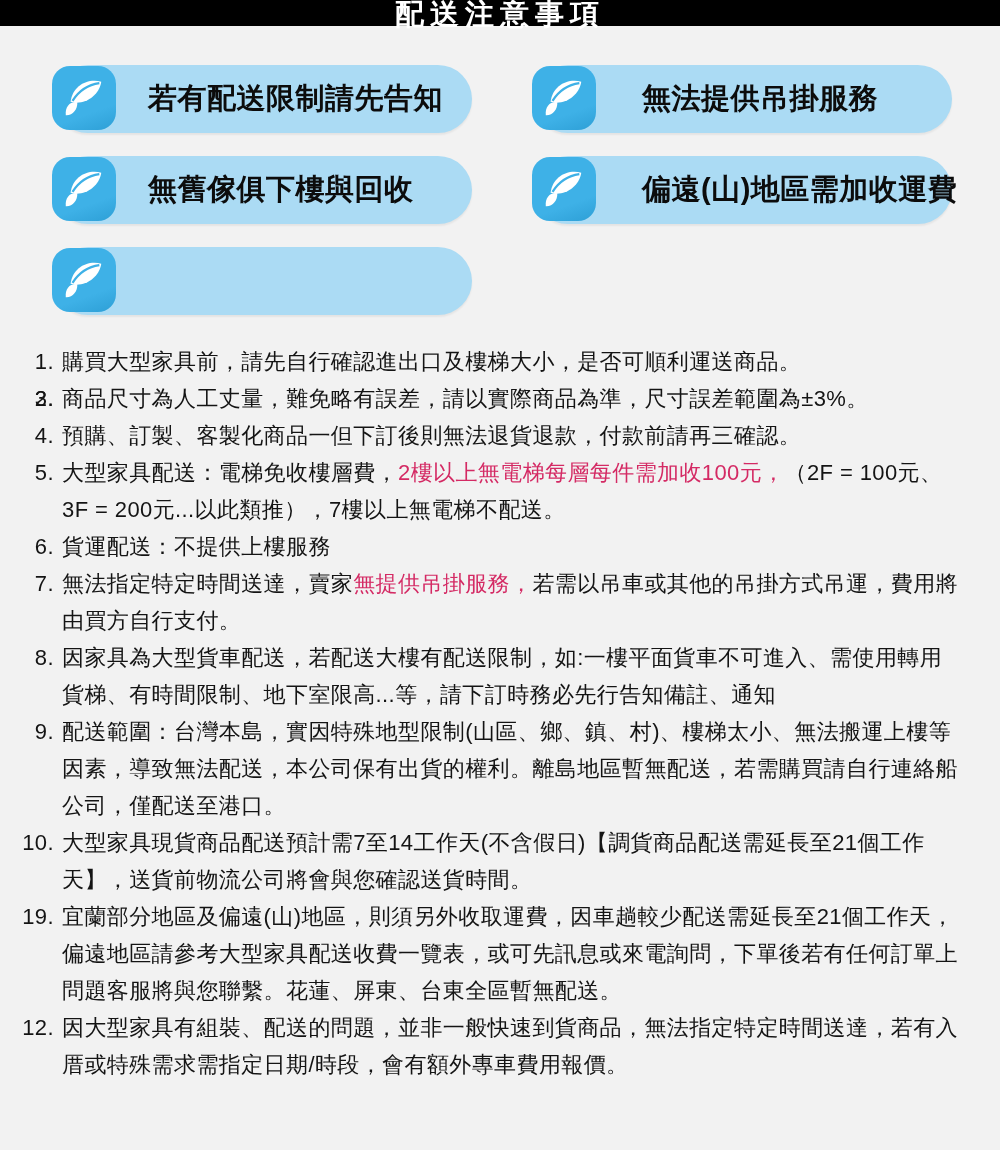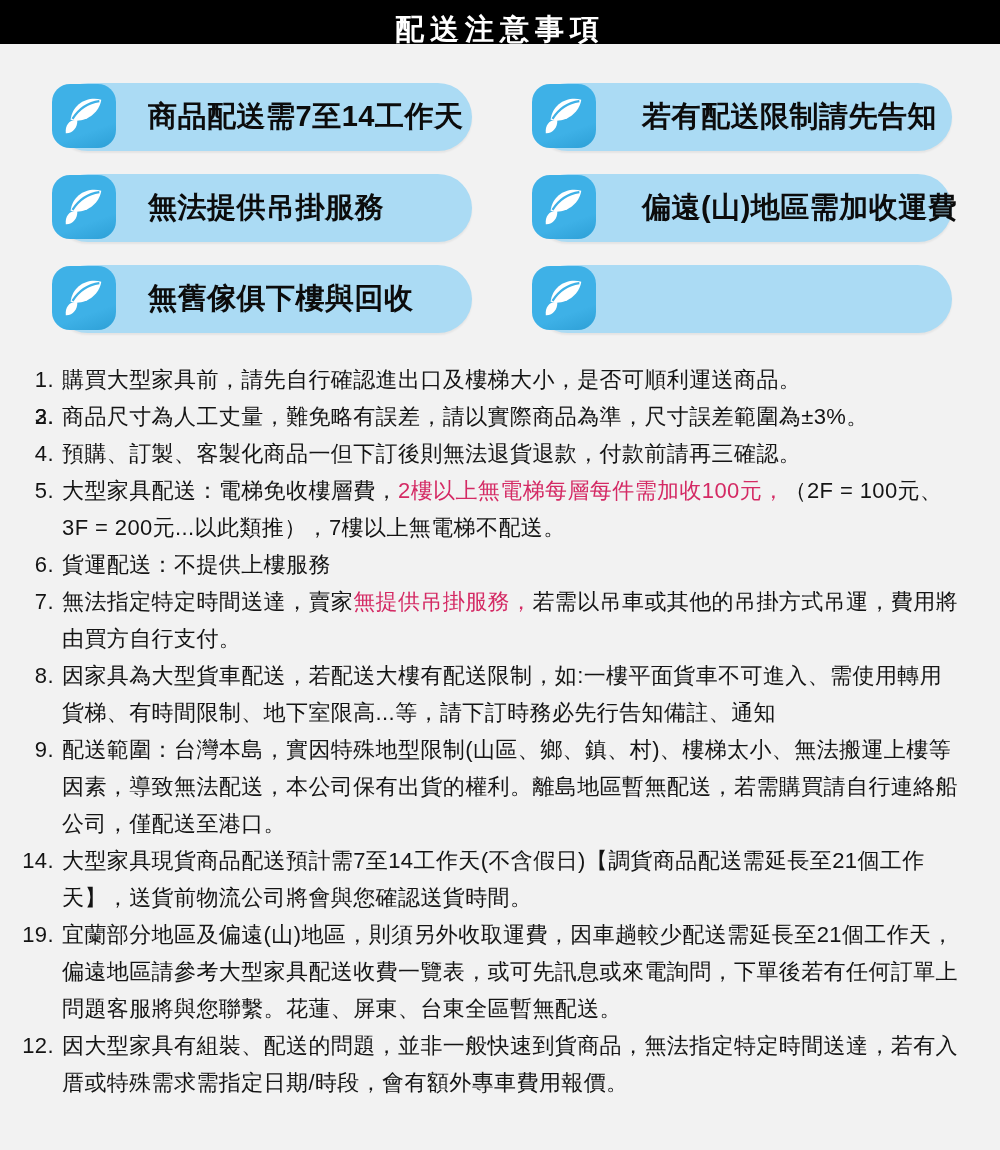--- a/index.html
+++ b/index.html
@@ -5,21 +5,21 @@
   :root{
     --page_bg:#f2f2f2; --header_bg:#000000; --header_text:#ffffff;
     --pill:#abdbf4; --icon_bg:#3eb1e7; --icon_bg_dark:#2d9fd6;
     --leaf:#ffffff; --text:#141414; --red:#d42a64;
   }
   *{margin:0;padding:0;box-sizing:border-box;}
   html,body{background:#ffffff;}
   body{font-family:"Liberation Sans","DejaVu Sans",sans-serif;}
   .page{width:1000px;height:1150px;background:var(--page_bg);overflow:hidden;position:relative;margin:0 auto;}
   
-  .header{height:44px;background:var(--header_bg);display:flex;align-items:flex-end;justify-content:center;}
+  .header{height:26px;background:var(--header_bg);display:flex;align-items:flex-start;justify-content:center;}
   .header h1{color:var(--header_text);font-size:29px;font-weight:700;letter-spacing:6px;line-height:1;}
   
   .badge-grid{margin:38px 48px 0 48px;display:grid;grid-template-columns:1fr 1fr;column-gap:56px;row-gap:21px;}
   .badge{position:relative;height:70px;}
   .badge .pill{position:absolute;inset:1px 0 1px 6px;background:var(--pill);border-radius:36px;
     box-shadow:0 2px 2px rgba(0,0,0,0.06);}
   .badge .icon-box{position:absolute;left:4px;top:2px;width:64px;height:64px;border-radius:18px;
     background:linear-gradient(160deg,var(--icon_bg) 70%,var(--icon_bg_dark));z-index:2;
     display:flex;align-items:center;justify-content:center;}
   .badge .label{position:absolute;left:80px;right:16px;top:0;bottom:0;z-index:1;
@@ -46,31 +46,20 @@
   <div class="badge-grid" id="badge-grid">
       <div class="badge">
     <div class="pill"></div>
     <div class="icon-box">
       <svg width="46" height="46" viewBox="0 0 48 48" aria-hidden="true">
         <path d="M10 28 C12 11 28 3 42 7 C40 21 25 32 10 28 Z" fill="var(--leaf)"></path>
         <path d="M12 27 C19 16 29 10 40 8.5" fill="none" stroke="var(--icon_bg)" stroke-width="2.4"></path>
         <path d="M5 42 C4 33 10 27 17 28.5 C17.5 36 12 42.5 5 42 Z" fill="var(--leaf)"></path>
       </svg>
     </div>
-    <div class="label">商品配送需7至14工作天</div>
-  </div>
-      <div class="badge">
-    <div class="pill"></div>
-    <div class="icon-box">
-      <svg width="46" height="46" viewBox="0 0 48 48" aria-hidden="true">
-        <path d="M10 28 C12 11 28 3 42 7 C40 21 25 32 10 28 Z" fill="var(--leaf)"></path>
-        <path d="M12 27 C19 16 29 10 40 8.5" fill="none" stroke="var(--icon_bg)" stroke-width="2.4"></path>
-        <path d="M5 42 C4 33 10 27 17 28.5 C17.5 36 12 42.5 5 42 Z" fill="var(--leaf)"></path>
-      </svg>
-    </div>
     <div class="label">若有配送限制請先告知</div>
   </div>
       <div class="badge">
     <div class="pill"></div>
     <div class="icon-box">
       <svg width="46" height="46" viewBox="0 0 48 48" aria-hidden="true">
         <path d="M10 28 C12 11 28 3 42 7 C40 21 25 32 10 28 Z" fill="var(--leaf)"></path>
         <path d="M12 27 C19 16 29 10 40 8.5" fill="none" stroke="var(--icon_bg)" stroke-width="2.4"></path>
         <path d="M5 42 C4 33 10 27 17 28.5 C17.5 36 12 42.5 5 42 Z" fill="var(--leaf)"></path>
       </svg>
@@ -79,32 +68,32 @@
   </div>
       <div class="badge">
     <div class="pill"></div>
     <div class="icon-box">
       <svg width="46" height="46" viewBox="0 0 48 48" aria-hidden="true">
         <path d="M10 28 C12 11 28 3 42 7 C40 21 25 32 10 28 Z" fill="var(--leaf)"></path>
         <path d="M12 27 C19 16 29 10 40 8.5" fill="none" stroke="var(--icon_bg)" stroke-width="2.4"></path>
         <path d="M5 42 C4 33 10 27 17 28.5 C17.5 36 12 42.5 5 42 Z" fill="var(--leaf)"></path>
       </svg>
     </div>
-    <div class="label">偏遠(山)地區需加收運費</div>
+    <div class="label">無舊傢俱下樓與回收</div>
   </div>
       <div class="badge">
     <div class="pill"></div>
     <div class="icon-box">
       <svg width="46" height="46" viewBox="0 0 48 48" aria-hidden="true">
         <path d="M10 28 C12 11 28 3 42 7 C40 21 25 32 10 28 Z" fill="var(--leaf)"></path>
         <path d="M12 27 C19 16 29 10 40 8.5" fill="none" stroke="var(--icon_bg)" stroke-width="2.4"></path>
         <path d="M5 42 C4 33 10 27 17 28.5 C17.5 36 12 42.5 5 42 Z" fill="var(--leaf)"></path>
       </svg>
     </div>
-    <div class="label">無舊傢俱下樓與回收</div>
+    <div class="label">偏遠(山)地區需加收運費</div>
   </div>
       <div class="badge">
     <div class="pill"></div>
     <div class="icon-box">
       <svg width="46" height="46" viewBox="0 0 48 48" aria-hidden="true">
         <path d="M10 28 C12 11 28 3 42 7 C40 21 25 32 10 28 Z" fill="var(--leaf)"></path>
         <path d="M12 27 C19 16 29 10 40 8.5" fill="none" stroke="var(--icon_bg)" stroke-width="2.4"></path>
         <path d="M5 42 C4 33 10 27 17 28.5 C17.5 36 12 42.5 5 42 Z" fill="var(--leaf)"></path>
       </svg>
     </div>
@@ -114,18 +103,18 @@
   <ol class="notes" id="notes">
       <li><span class="num">1.</span><span class="seg">購買大型家具前，請先自行確認進出口及樓梯大小，是否可順利運送商品。</span></li>
       <li><span class="num">2.</span></li>
       <li><span class="num">3.</span><span class="seg">商品尺寸為人工丈量，難免略有誤差，請以實際商品為準，尺寸誤差範圍為±3%。</span></li>
       <li><span class="num">4.</span><span class="seg">預購、訂製、客製化商品一但下訂後則無法退貨退款，付款前請再三確認。</span></li>
       <li><span class="num">5.</span><span class="seg">大型家具配送：電梯免收樓層費，</span><span class="seg red">2樓以上無電梯每層每件需加收100元，</span><span class="seg">（2F = 100元、3F = 200元...以此類推），7樓以上無電梯不配送。</span></li>
       <li><span class="num">6.</span><span class="seg">貨運配送：不提供上樓服務</span></li>
       <li><span class="num">7.</span><span class="seg">無法指定特定時間送達，賣家</span><span class="seg red">無提供吊掛服務，</span><span class="seg">若需以吊車或其他的吊掛方式吊運，費用將由買方自行支付。</span></li>
       <li><span class="num">8.</span><span class="seg">因家具為大型貨車配送，若配送大樓有配送限制，如:一樓平面貨車不可進入、需使用轉用貨梯、有時間限制、地下室限高...等，請下訂時務必先行告知備註、通知</span></li>
       <li><span class="num">9.</span><span class="seg">配送範圍：台灣本島，實因特殊地型限制(山區、鄉、鎮、村)、樓梯太小、無法搬運上樓等因素，導致無法配送，本公司保有出貨的權利。離島地區暫無配送，若需購買請自行連絡船公司，僅配送至港口。</span></li>
-      <li><span class="num">14.</span><span class="seg">大型家具現貨商品配送預計需7至14工作天(不含假日)【調貨商品配送需延長至21個工作天】，送貨前物流公司將會與您確認送貨時間。</span></li>
+      <li><span class="num">10.</span><span class="seg">大型家具現貨商品配送預計需7至14工作天(不含假日)【調貨商品配送需延長至21個工作天】，送貨前物流公司將會與您確認送貨時間。</span></li>
       <li><span class="num">19.</span><span class="seg">宜蘭部分地區及偏遠(山)地區，則須另外收取運費，因車趟較少配送需延長至21個工作天，偏遠地區請參考大型家具配送收費一覽表，或可先訊息或來電詢問，下單後若有任何訂單上問題客服將與您聯繫。花蓮、屏東、台東全區暫無配送。</span></li>
       <li><span class="num">12.</span><span class="seg">因大型家具有組裝、配送的問題，並非一般快速到貨商品，無法指定特定時間送達，若有入厝或特殊需求需指定日期/時段，會有額外專車費用報價。</span></li>
     </ol>
 
 </div>
 
 </body></html>

